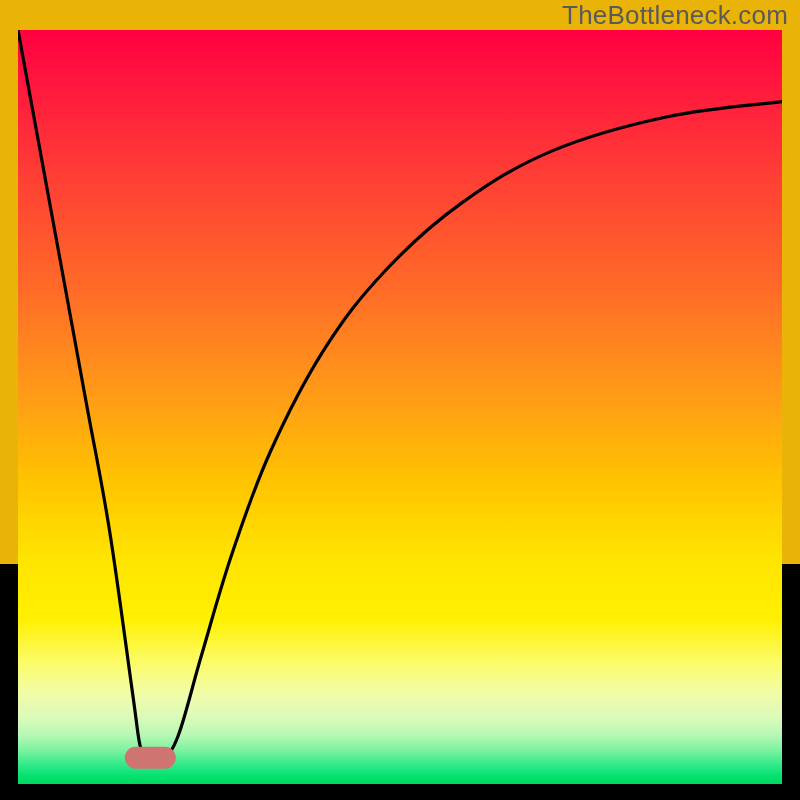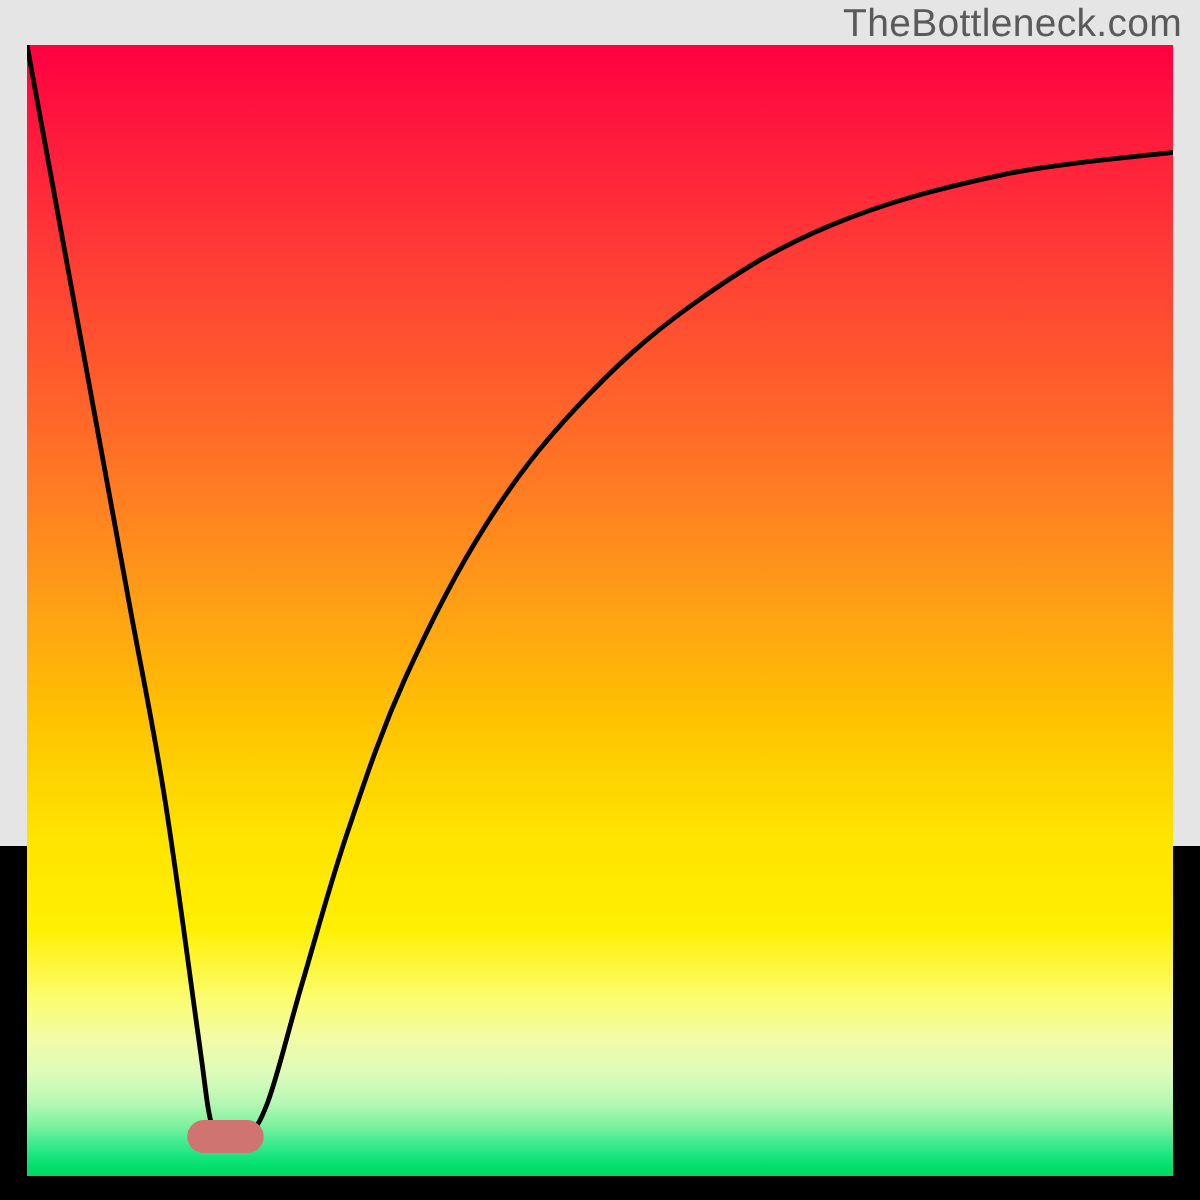--- a/index.html
+++ b/index.html
@@ -1,21 +1,21 @@
 <!DOCTYPE html>
 <html><head>
 <meta charset="utf-8">
 <style>
   * { margin: 0; padding: 0; box-sizing: border-box; }
   html, body { width: 800px; height: 800px; overflow: hidden; background: #000; }
   .frame {
     position: relative;
     width: 800px;
     height: 564px;
-    background: #e5e5e5;
+    background: #eab308;
   }
   .watermark {
     position: absolute;
     top: 0;
     right: 12px;
     font-family: Arial, Helvetica, sans-serif;
     font-size: 26px;
     font-weight: 400;
     color: #5a5a5a;
     letter-spacing: 0.2px;

